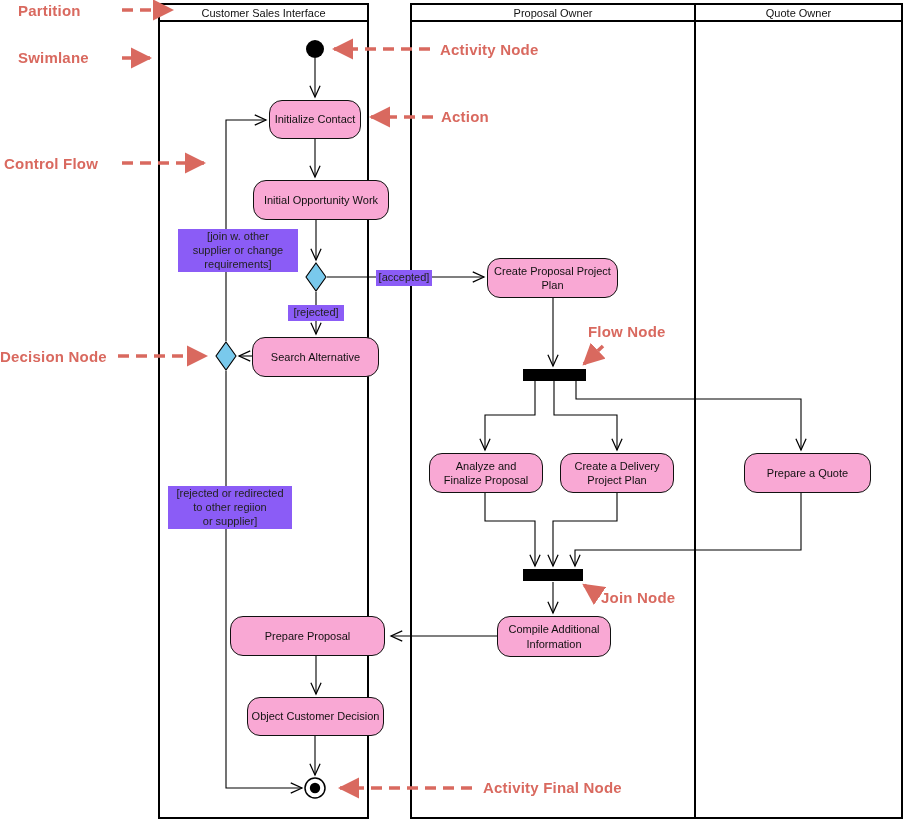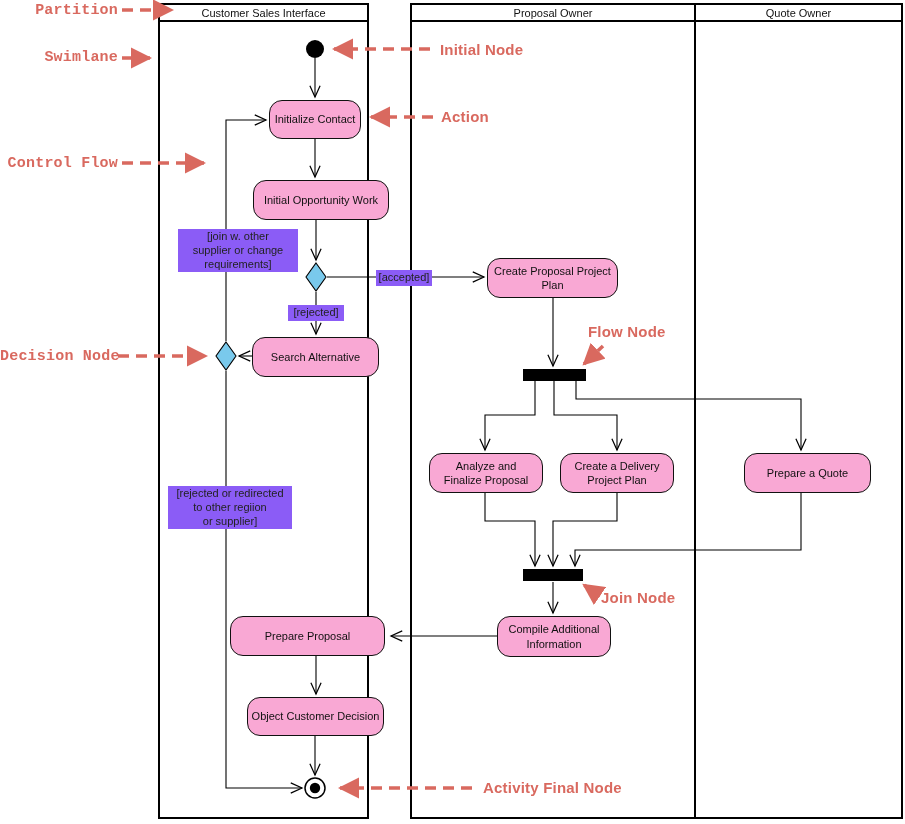--- a/index.html
+++ b/index.html
@@ -14,21 +14,21 @@
   
   .action{position:absolute;background:#f9a8d4;border:1.4px solid #111;border-radius:13px;
           display:flex;align-items:center;justify-content:center;text-align:center;
           font-size:11px;line-height:1.3;color:#111;box-sizing:border-box;z-index:2;white-space:pre-line;}
   
   .guard{position:absolute;background:#8b5cf6;color:#222;font-size:11px;line-height:1.25;
          text-align:center;white-space:pre-line;z-index:2;padding:1px 0;}
   
   .ann{position:absolute;color:#D9695F;font-weight:700;font-size:15px;letter-spacing:.2px;
        z-index:3;white-space:nowrap;}
-  .ann.right{text-align:right;font-family:Liberation Mono, monospace;}
+  .ann.right{}
 </style>
 </head>
 <body>
 
 <div class="canvas">
 
   <div class="lane" style="left:158px;width:211px;">
     <div class="lane-header">
       <span>Customer Sales Interface</span>
     </div>
@@ -130,19 +130,19 @@
 supplier or change
 requirements]</div>
   <div class="guard" style="left:168px;top:486px;width:124px;">[rejected or redirected
 to other regiion
 or supplier]</div>
 
   <div class="ann right" style="left:18px;top:2px;width:100px;">Partition</div>
   <div class="ann right" style="left:18px;top:49px;width:100px;">Swimlane</div>
   <div class="ann right" style="left:4px;top:155px;width:114px;">Control Flow</div>
   <div class="ann right" style="left:0px;top:348px;width:114px;">Decision Node</div>
-  <div class="ann" style="left:440px;top:41px;">Initial Node</div>
+  <div class="ann" style="left:440px;top:41px;">Activity Node</div>
   <div class="ann" style="left:441px;top:108px;">Action</div>
   <div class="ann" style="left:588px;top:323px;">Flow Node</div>
   <div class="ann" style="left:601px;top:589px;">Join Node</div>
   <div class="ann" style="left:483px;top:779px;">Activity Final Node</div>
 
 </div>
 
 </body></html>

